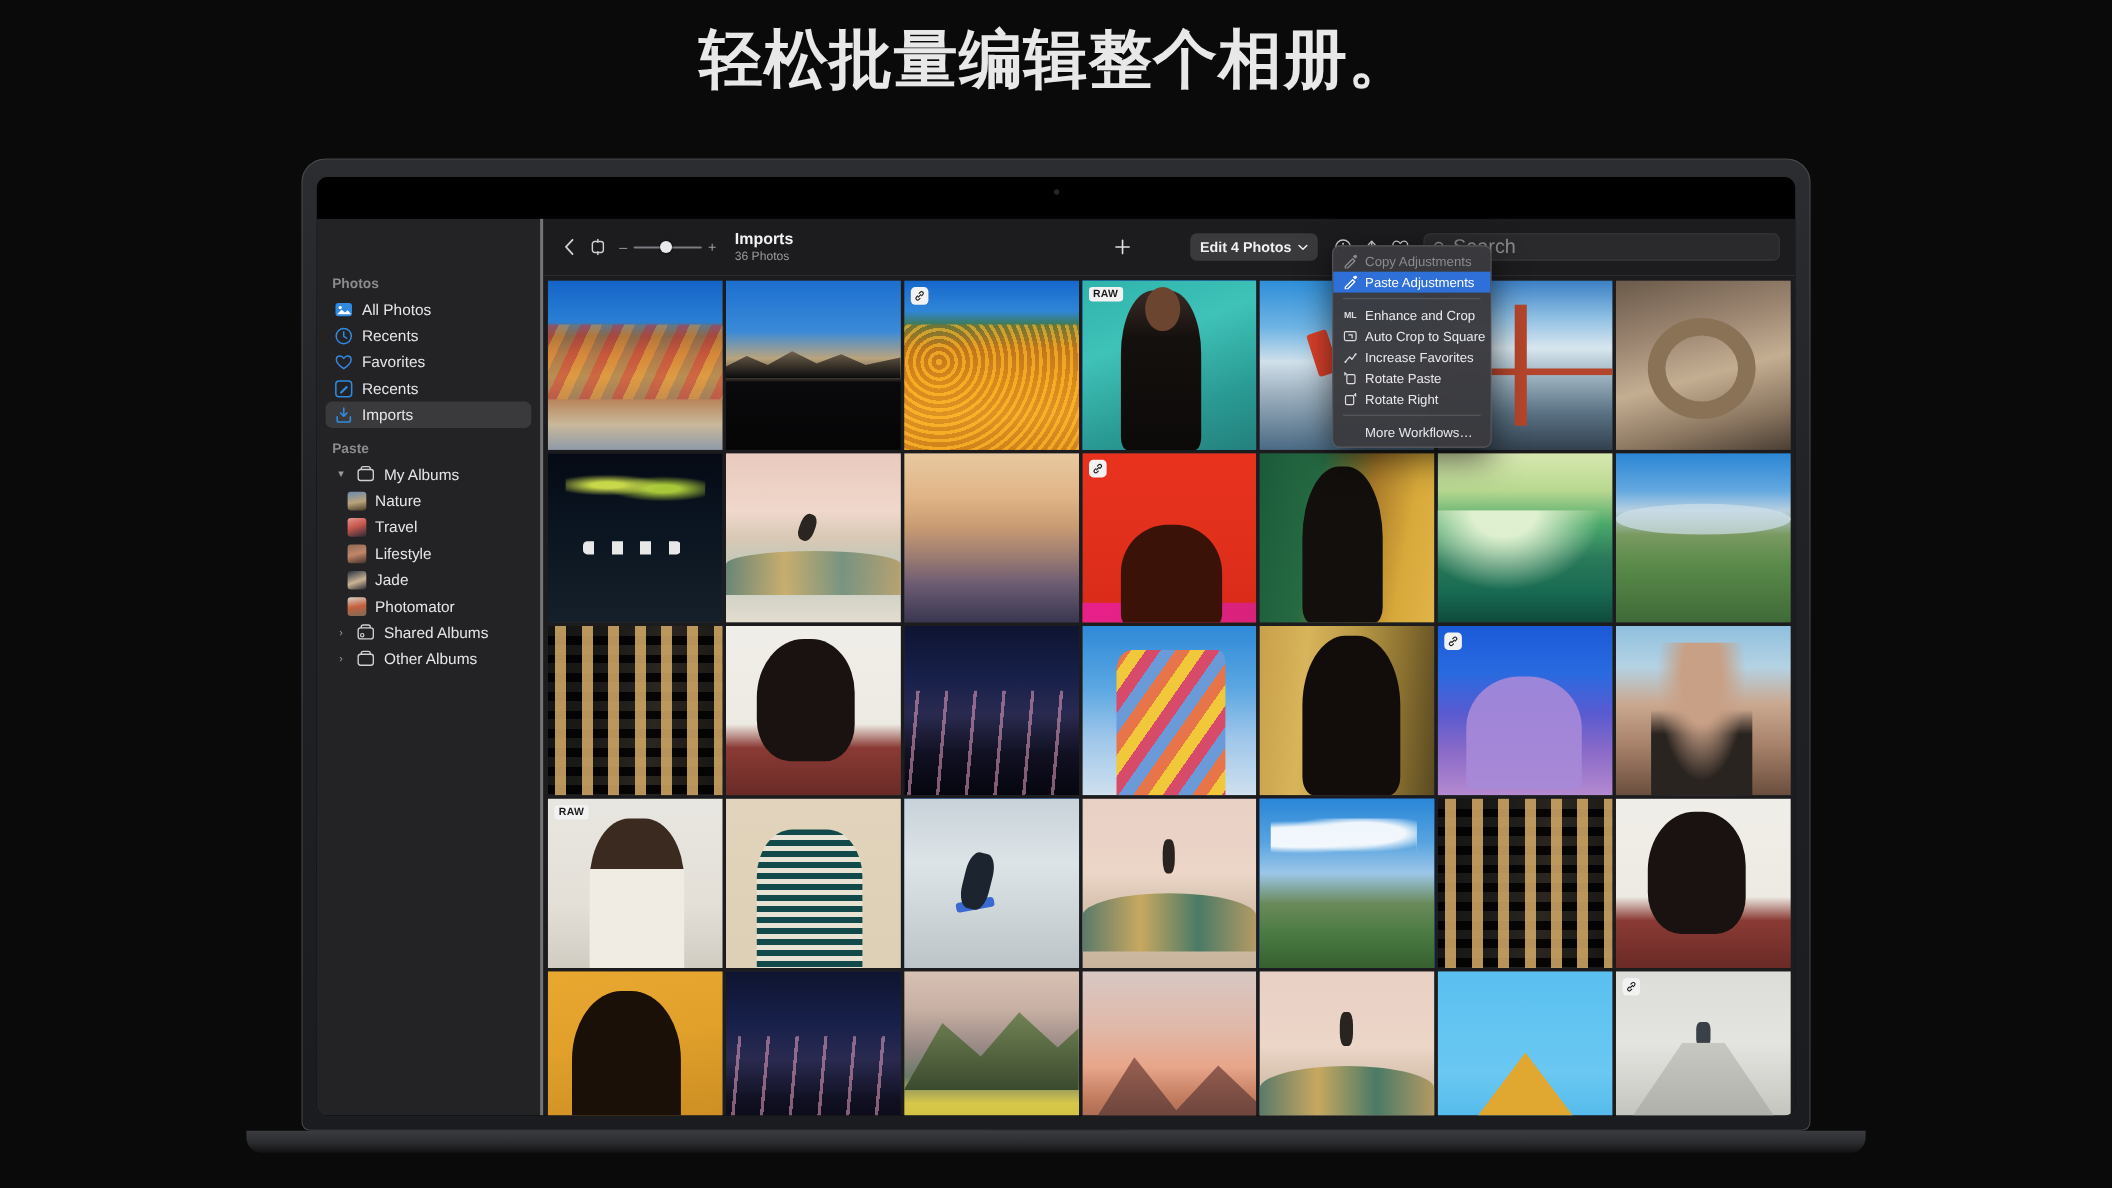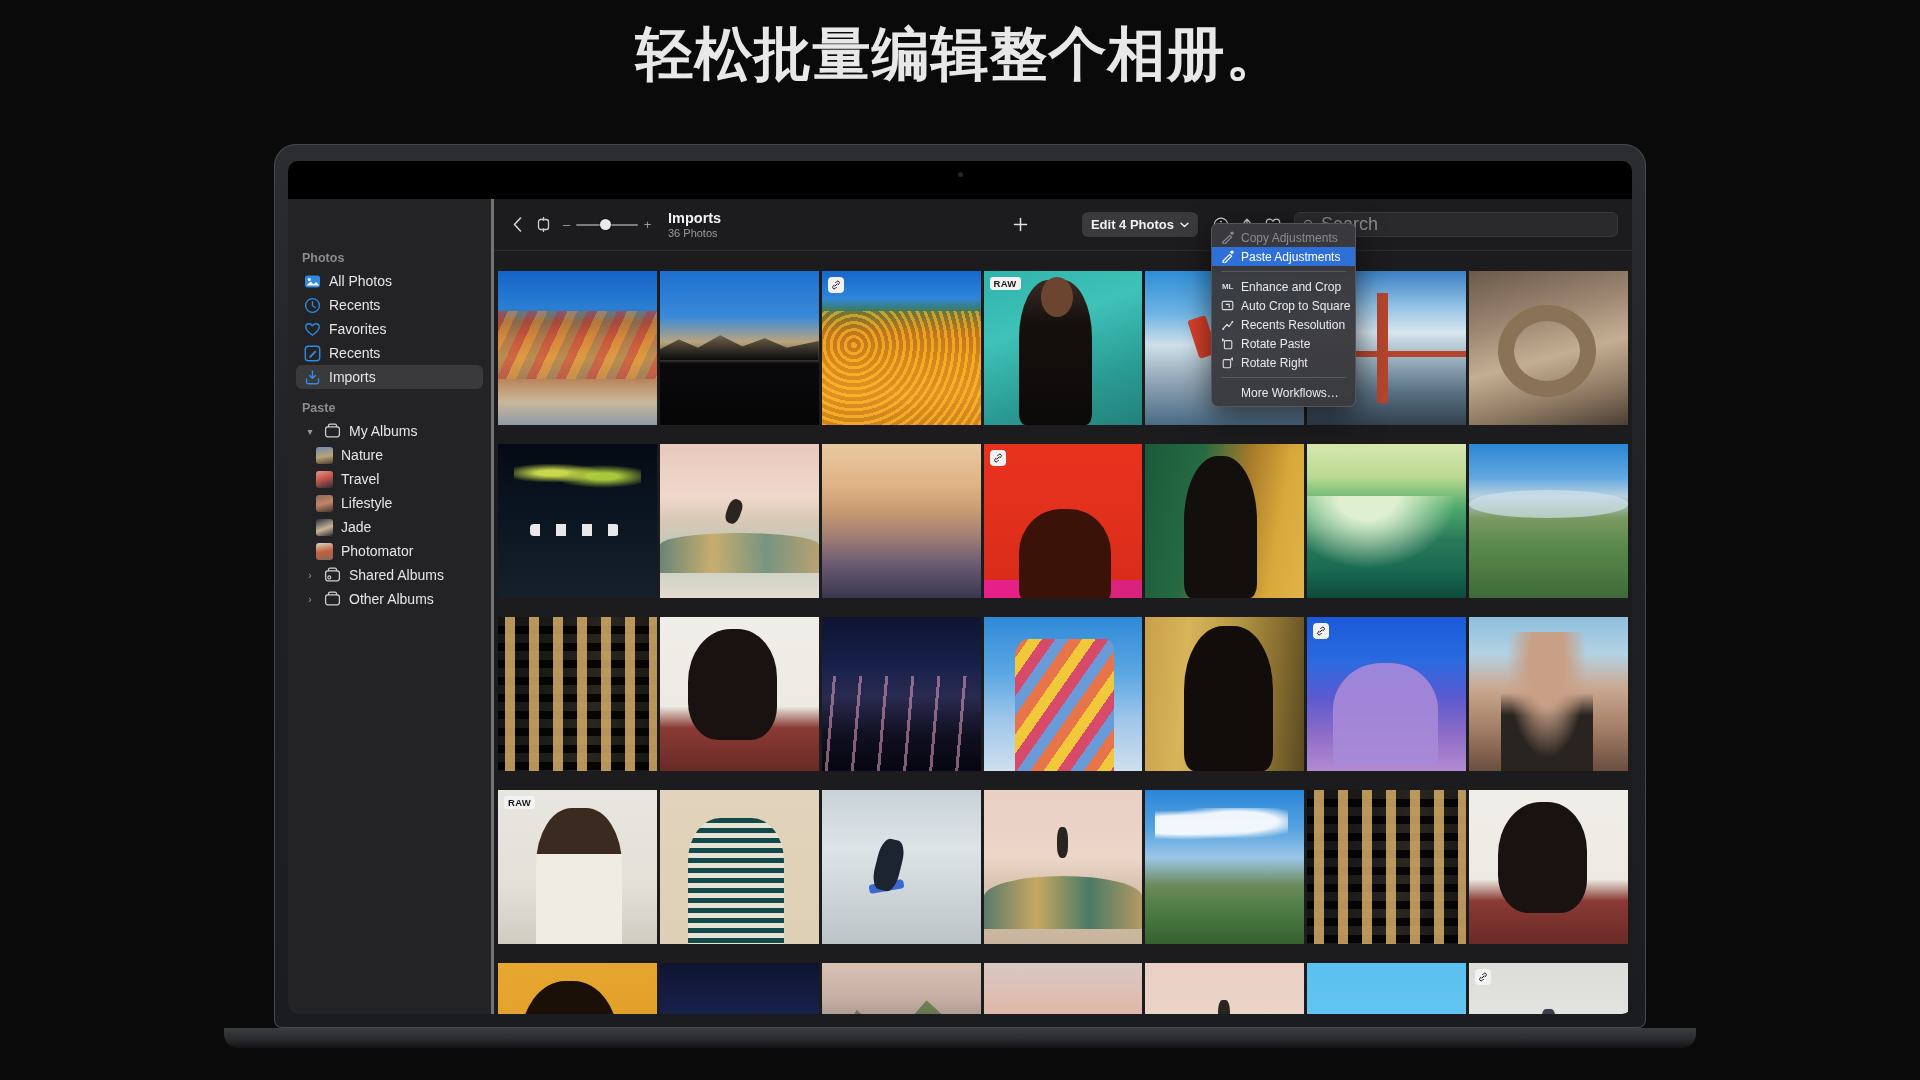--- a/index.html
+++ b/index.html
@@ -124,21 +124,20 @@
     display: flex; align-items: center; gap: 6px; padding: 0 8px;
     color: #8a8a90; font-size: 18px; margin-left: 8px;
   }
 
   
   .grid-wrap { flex: 1; overflow: hidden; padding: 4px 0 0 4px; }
   .grid { display: grid; grid-template-columns: repeat(7, 1fr); gap: 3px; padding-right: 4px; }
   .cell {
     position: relative; height: 154px; overflow: hidden;
     background: #2a2a2c;
-    margin-top: 16px;
   }
   .cell.sel { outline: 3px solid #1473e6; outline-offset: -3px; }
   .badge-raw {
     position: absolute; left: 6px; top: 6px;
     background: #f2f2f2; color: #1a1a1a;
     font-size: 9.5px; font-weight: 700; letter-spacing: .3px;
     padding: 1.5px 4px; border-radius: 3px; line-height: 1.1;
   }
   .badge-link {
     position: absolute; left: 6px; top: 6px;
@@ -483,21 +482,21 @@
                   <span>Auto Crop to Square</span>
     </div>
                 <div class="mi">
       <span class="mico">
                     <svg width="13" height="13" viewBox="0 0 13 13">
                       <path d="M2 11 6 6.4l2 2.2L11.4 4" stroke="#dcdce0" stroke-width="1.15" fill="none" stroke-linecap="round" stroke-linejoin="round"></path>
                       <circle cx="2.2" cy="11" r=".9" fill="#dcdce0"></circle>
                       <circle cx="11.4" cy="4" r=".9" fill="#dcdce0"></circle>
                     </svg>
                   </span>
-                  <span>Recents Resolution</span>
+                  <span>Increase Favorites</span>
     </div>
                 <div class="mi">
       <span class="mico">
                     <svg width="13" height="13" viewBox="0 0 13 13">
                       <rect x="3.4" y="3.6" width="7.4" height="8.2" rx="1.3" stroke="#dcdce0" stroke-width="1.1" fill="none"></rect>
                       <path d="M3.4 3.6 1.6 1.8v2.6" stroke="#dcdce0" stroke-width="1.1" fill="none" stroke-linejoin="round"></path>
                     </svg>
                   </span>
                   <span>Rotate Paste</span>
     </div>

